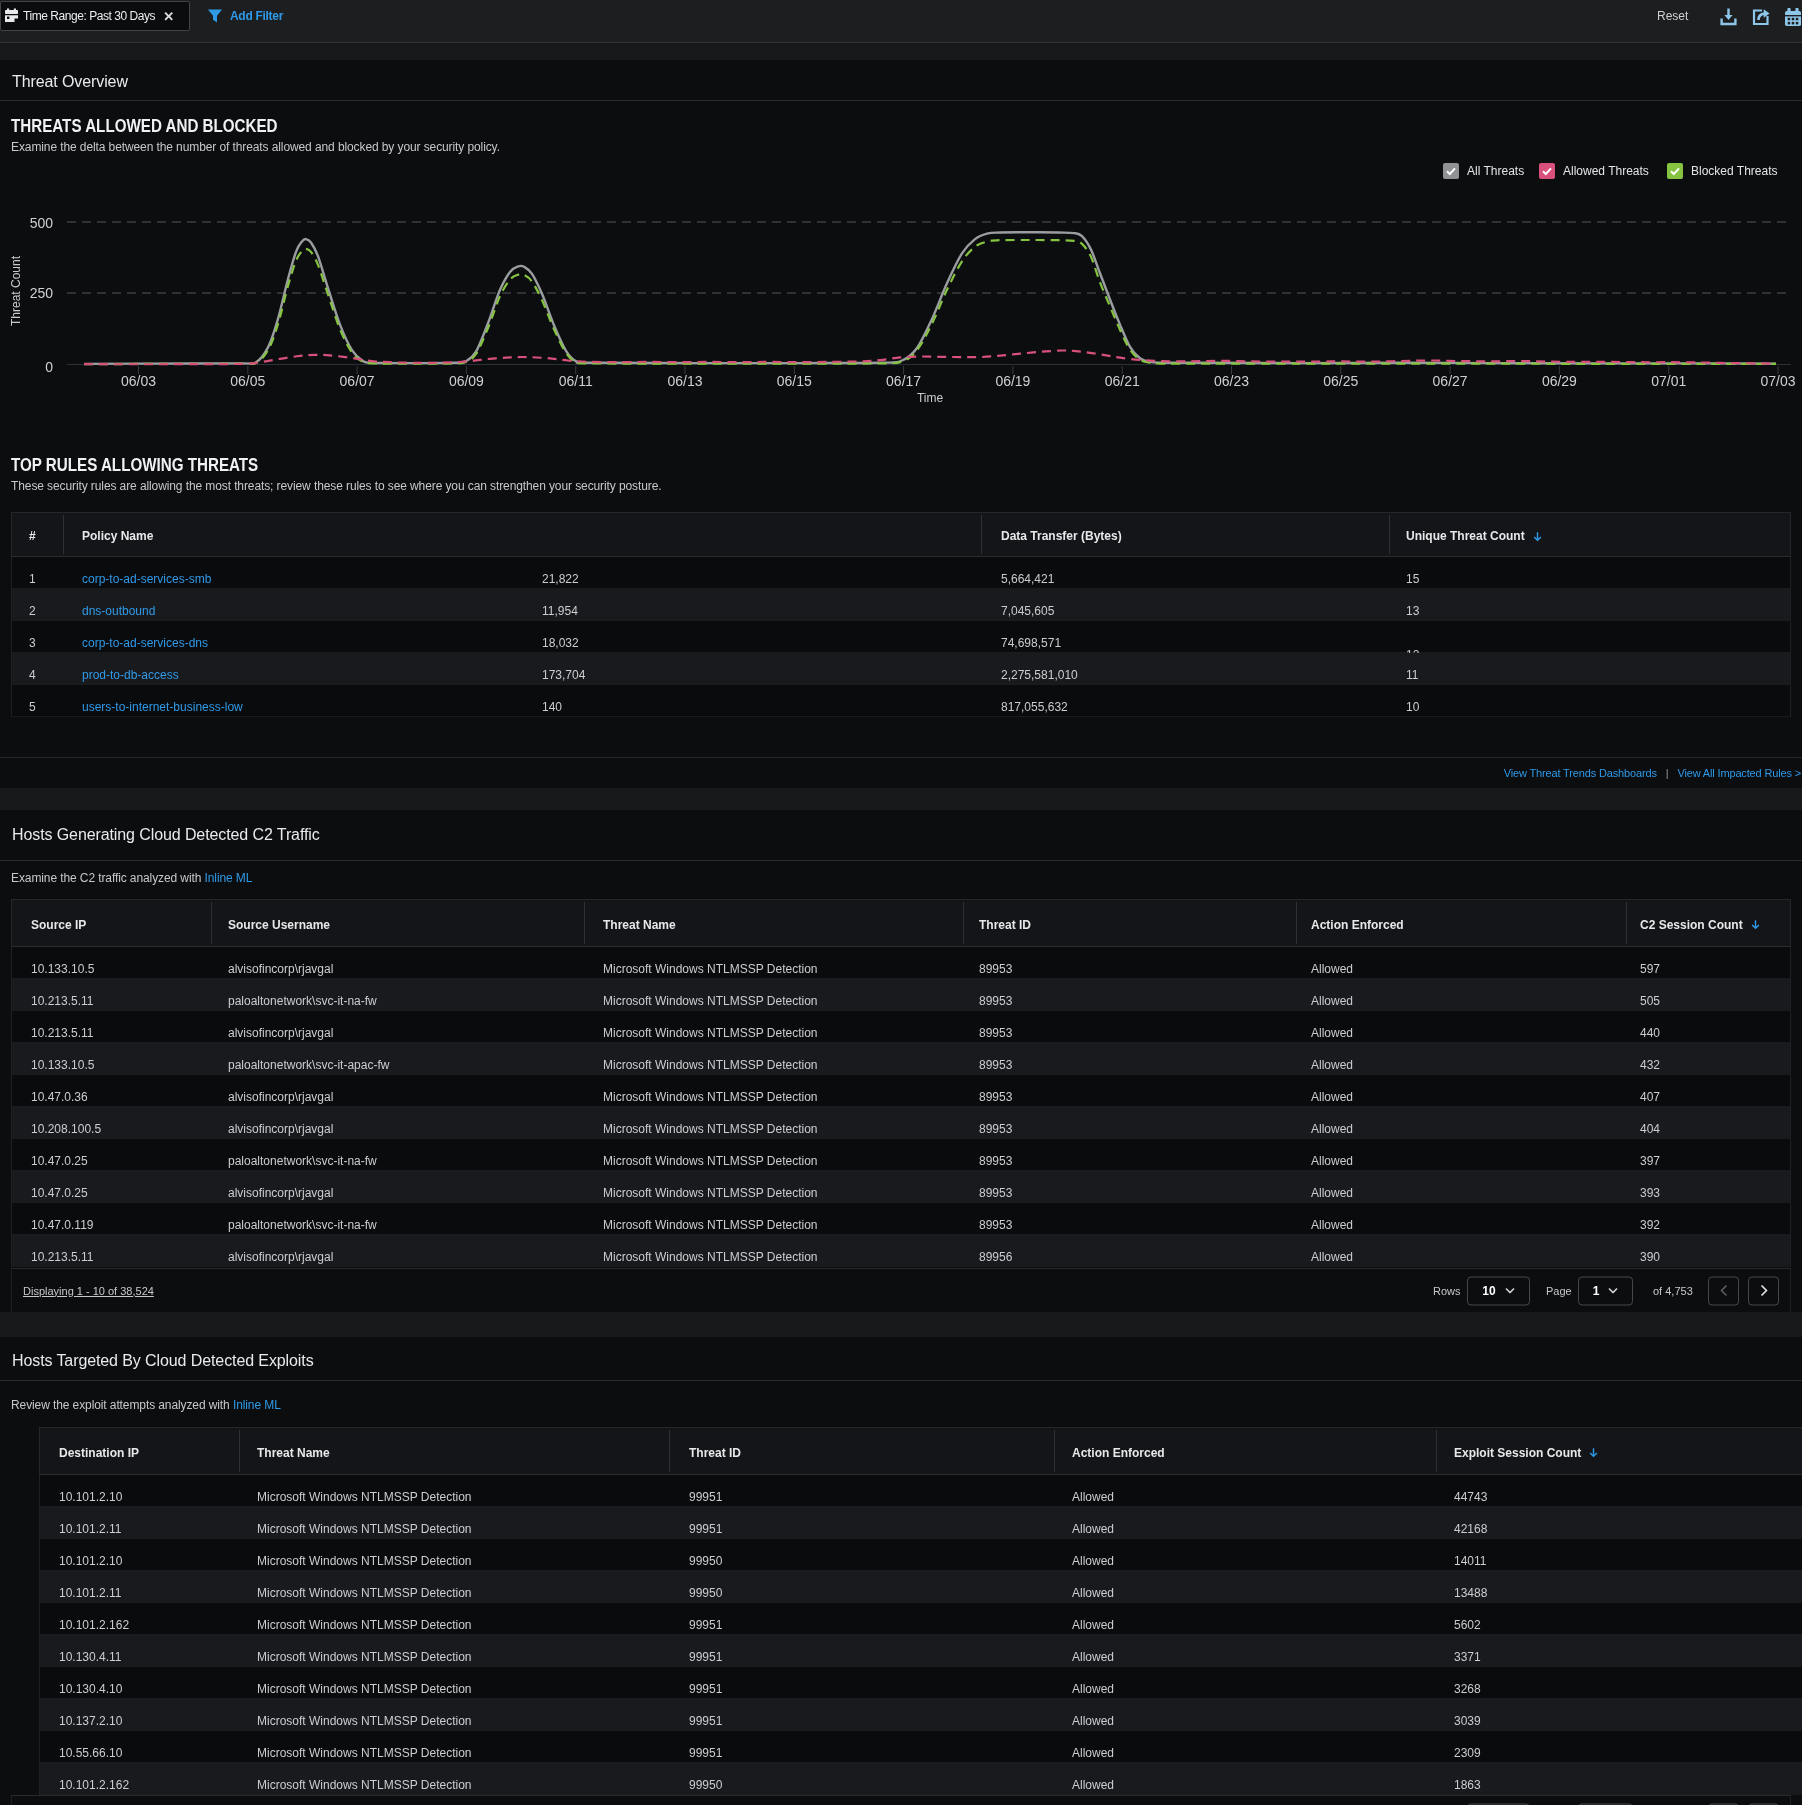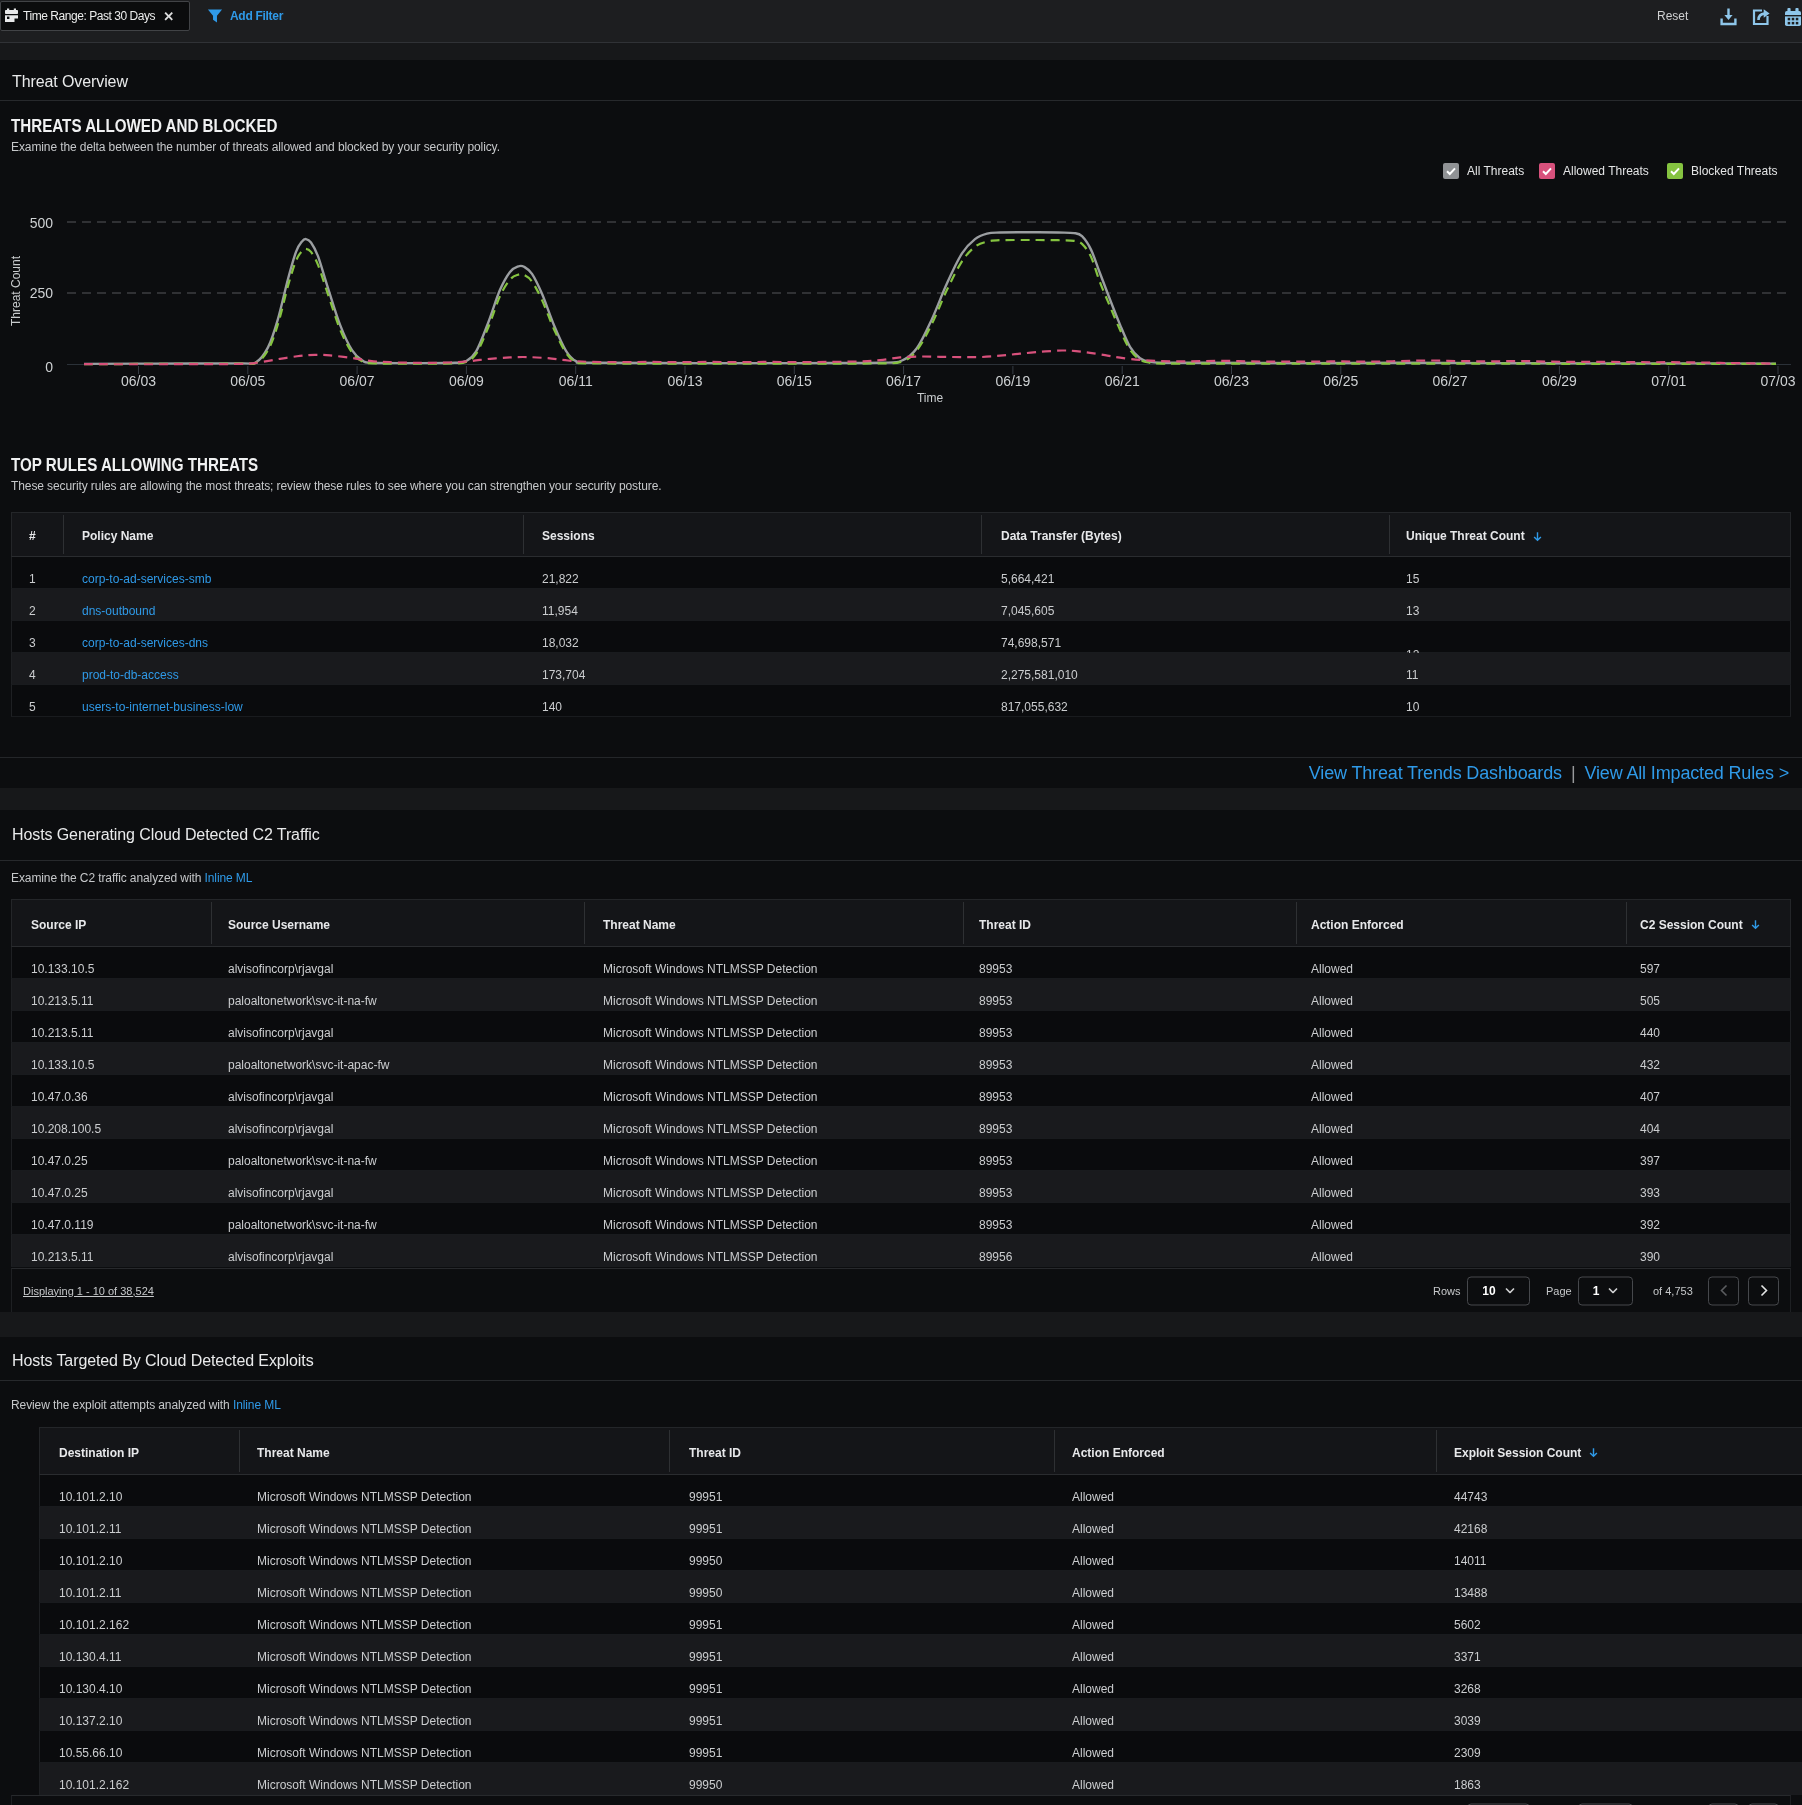--- a/index.html
+++ b/index.html
@@ -25,21 +25,21 @@
 .chart{position:absolute;left:0;top:0;}
 .tbl{position:absolute;}
 .thead{position:relative;width:100%;background:#141518;border-top:1px solid #242629;border-bottom:1px solid #2a2c2f;border-left:1px solid #242629;border-right:1px solid #242629;}
 .th{position:absolute;top:0;height:100%;display:flex;align-items:center;padding-top:3px;font-weight:bold;font-size:12px;color:#e7e8ea;}
 .sarr{margin-left:7px;display:inline-flex;}
 .vsep{position:absolute;left:0;top:2px;bottom:2px;width:1px;background:#2e3033;}
 .tr{position:relative;width:100%;border-bottom:1px solid #191b1e;border-left:1px solid #1e2023;border-right:1px solid #1e2023;background:#0a0b0d;}
 .tr.even{background:#191a1d;}
 .td{position:absolute;top:0;height:100%;display:flex;align-items:center;padding-top:12px;font-size:12px;color:#cbcdcf;white-space:nowrap;overflow:hidden;}
 .lnk{color:#2f9ae8;}
-.linksrow{position:absolute;left:0;width:1802px;border-top:1px solid #242629;font-size:18px;letter-spacing:-0.15px;color:#2f9ae8;display:flex;align-items:center;justify-content:flex-end;padding-right:13px;}
+.linksrow{position:absolute;left:0;width:1802px;border-top:1px solid #242629;font-size:11px;letter-spacing:-0.15px;color:#2f9ae8;display:flex;align-items:center;justify-content:flex-end;padding-right:1px;}
 .linksrow .sep{color:#97999b;margin:0 9px;}
 .pgbar{position:absolute;left:11px;width:1780px;border-top:1px solid #27292c;border-left:1px solid #1e2023;border-right:1px solid #1e2023;}
 .pgtext{position:absolute;left:11px;top:0;height:100%;display:flex;align-items:center;font-size:11px;color:#c6c8ca;text-decoration:underline;}
 .pglbl{position:absolute;top:50%;transform:translateY(-50%);font-size:11px;color:#c6c8ca;}
 .pgbox{position:absolute;top:50%;transform:translateY(-50%);height:29px;border:1px solid #46484c;border-radius:4px;display:inline-flex;align-items:center;justify-content:center;font-size:12px;color:#fff;}
 .pgbox b{margin-right:9px;}
 .pgbtn{position:absolute;top:50%;transform:translateY(-50%);width:31px;height:29px;border:1px solid #46484c;border-radius:4px;display:inline-flex;align-items:center;justify-content:center;}
 </style></head>
 <body>
 <div class="topbar">
@@ -157,21 +157,20 @@
 <path d="M84.0,363.9 C95.0,363.9 124.0,363.7 150.0,363.6 C176.0,363.5 222.3,363.6 240.0,363.4 C257.7,363.1 251.3,364.9 256.0,362.2 C260.7,359.6 264.3,354.6 268.0,347.4 C271.7,340.2 274.7,330.3 278.0,318.9 C281.3,307.5 285.0,290.2 288.0,279.0 C291.0,267.8 293.7,258.2 296.0,251.9 C298.3,245.7 300.3,243.5 302.0,241.4 C303.7,239.2 304.5,238.9 306.0,239.1 C307.5,239.3 309.0,239.7 311.0,242.5 C313.0,245.4 315.2,248.6 318.0,256.2 C320.8,263.8 324.3,276.7 328.0,288.1 C331.7,299.5 336.0,314.2 340.0,324.6 C344.0,335.0 348.3,344.3 352.0,350.2 C355.7,356.2 358.7,358.1 362.0,360.2 C365.3,362.3 362.3,362.3 372.0,362.8 C381.7,363.3 406.2,363.1 420.0,363.1 C433.8,363.1 447.3,363.1 455.0,362.8 C462.7,362.5 462.5,362.9 466.0,361.1 C469.5,359.2 472.3,358.0 476.0,351.7 C479.7,345.4 484.0,333.5 488.0,323.2 C492.0,312.9 496.3,298.4 500.0,289.8 C503.7,281.3 507.0,275.8 510.0,271.9 C513.0,268.0 515.7,267.3 518.0,266.5 C520.3,265.6 521.7,265.5 524.0,266.7 C526.3,268.0 529.0,269.4 532.0,273.9 C535.0,278.4 538.3,285.3 542.0,293.8 C545.7,302.4 550.0,315.7 554.0,325.2 C558.0,334.7 562.3,344.8 566.0,350.8 C569.7,356.8 572.0,359.1 576.0,361.1 C580.0,363.1 569.3,362.5 590.0,362.8 C610.7,363.1 665.0,363.0 700.0,363.1 C735.0,363.1 770.0,363.1 800.0,363.1 C830.0,363.0 863.0,363.2 880.0,362.8 C897.0,362.4 895.8,363.0 902.0,360.5 C908.2,358.0 912.0,354.9 917.0,348.0 C922.0,341.0 927.0,329.7 932.0,318.9 C937.0,308.1 942.0,294.2 947.0,283.3 C952.0,272.3 957.3,260.7 962.0,253.4 C966.7,246.0 970.8,242.4 975.0,239.1 C979.2,235.8 982.8,234.8 987.0,233.7 C991.2,232.6 992.8,232.8 1000.0,232.5 C1007.2,232.3 1020.3,232.3 1030.0,232.3 C1039.7,232.3 1050.7,232.4 1058.0,232.5 C1065.3,232.7 1070.0,232.5 1074.0,233.1 C1078.0,233.7 1079.2,233.5 1082.0,236.2 C1084.8,239.0 1088.0,243.5 1091.0,249.6 C1094.0,255.8 1096.8,265.0 1100.0,273.3 C1103.2,281.6 1106.7,291.0 1110.0,299.5 C1113.3,308.1 1116.7,316.7 1120.0,324.6 C1123.3,332.5 1126.7,341.2 1130.0,346.8 C1133.3,352.4 1136.7,355.7 1140.0,358.2 C1143.3,360.7 1146.3,361.2 1150.0,361.9 C1153.7,362.7 1153.7,362.6 1162.0,362.8 C1170.3,362.9 1177.0,362.7 1200.0,362.8 C1223.0,362.8 1266.7,363.1 1300.0,363.1 C1333.3,363.1 1366.7,362.8 1400.0,362.8 C1433.3,362.8 1466.7,363.0 1500.0,363.1 C1533.3,363.2 1566.7,363.3 1600.0,363.4 C1633.3,363.4 1670.7,363.3 1700.0,363.4 C1729.3,363.4 1763.3,363.6 1776.0,363.6" fill="none" stroke="#9b9ea1" stroke-width="2.4"></path>
 <path d="M84.0,364.2 C95.0,364.2 124.0,364.0 150.0,363.9 C176.0,363.8 222.3,363.8 240.0,363.6 C257.7,363.5 251.3,365.0 256.0,362.8 C260.7,360.6 264.3,356.7 268.0,350.2 C271.7,343.8 274.7,334.8 278.0,324.0 C281.3,313.3 285.0,296.4 288.0,285.8 C291.0,275.3 293.7,266.6 296.0,260.8 C298.3,255.0 300.3,253.1 302.0,251.1 C303.7,249.1 304.5,248.6 306.0,248.8 C307.5,248.9 309.0,249.3 311.0,251.9 C313.0,254.6 315.2,257.7 318.0,264.8 C320.8,271.8 324.3,283.7 328.0,294.4 C331.7,305.1 336.0,319.5 340.0,329.2 C344.0,338.9 348.3,347.2 352.0,352.5 C355.7,357.9 358.7,359.6 362.0,361.4 C365.3,363.2 362.3,363.0 372.0,363.4 C381.7,363.7 406.2,363.6 420.0,363.6 C433.8,363.6 447.3,363.6 455.0,363.4 C462.7,363.1 462.5,363.5 466.0,361.9 C469.5,360.4 472.3,359.6 476.0,354.0 C479.7,348.3 484.0,337.7 488.0,328.0 C492.0,318.4 496.3,304.2 500.0,296.1 C503.7,288.0 507.0,283.1 510.0,279.6 C513.0,276.0 515.7,275.5 518.0,274.7 C520.3,274.0 521.7,273.9 524.0,275.0 C526.3,276.1 529.0,277.4 532.0,281.6 C535.0,285.7 538.3,292.2 542.0,300.1 C545.7,308.0 550.0,320.4 554.0,329.2 C558.0,337.9 562.3,347.4 566.0,352.8 C569.7,358.3 572.0,360.2 576.0,361.9 C580.0,363.7 569.3,363.1 590.0,363.4 C610.7,363.6 665.0,363.6 700.0,363.6 C735.0,363.7 770.0,363.7 800.0,363.6 C830.0,363.6 863.0,363.7 880.0,363.4 C897.0,363.0 895.8,363.8 902.0,361.6 C908.2,359.5 912.0,356.6 917.0,350.2 C922.0,343.9 927.0,333.8 932.0,323.7 C937.0,313.7 942.0,300.2 947.0,289.8 C952.0,279.4 957.3,268.5 962.0,261.3 C966.7,254.2 970.8,250.1 975.0,246.8 C979.2,243.5 982.8,242.8 987.0,241.7 C991.2,240.6 992.8,240.5 1000.0,240.2 C1007.2,240.0 1020.3,240.0 1030.0,240.0 C1039.7,240.0 1050.7,240.1 1058.0,240.2 C1065.3,240.4 1070.0,240.2 1074.0,240.8 C1078.0,241.4 1079.2,241.3 1082.0,243.9 C1084.8,246.6 1088.0,250.4 1091.0,256.8 C1094.0,263.2 1096.8,274.2 1100.0,282.4 C1103.2,290.7 1106.7,298.5 1110.0,306.4 C1113.3,314.2 1116.7,322.5 1120.0,329.7 C1123.3,337.0 1126.7,344.7 1130.0,349.7 C1133.3,354.7 1136.7,357.5 1140.0,359.7 C1143.3,361.8 1146.3,362.1 1150.0,362.8 C1153.7,363.5 1153.7,363.5 1162.0,363.6 C1170.3,363.8 1177.0,363.6 1200.0,363.6 C1223.0,363.6 1266.7,363.6 1300.0,363.6 C1333.3,363.6 1366.7,363.6 1400.0,363.6 C1433.3,363.6 1466.7,363.6 1500.0,363.6 C1533.3,363.7 1566.7,363.9 1600.0,363.9 C1633.3,364.0 1670.7,363.9 1700.0,363.9 C1729.3,363.9 1763.3,363.9 1776.0,363.9" fill="none" stroke="#85c340" stroke-width="2.2" stroke-dasharray="9 6"></path>
 <path d="M84.0,364.2 C98.3,364.2 144.0,364.3 170.0,364.2 C196.0,364.2 225.0,364.3 240.0,363.9 C255.0,363.6 253.3,363.1 260.0,362.2 C266.7,361.4 273.3,359.8 280.0,358.8 C286.7,357.8 294.2,356.6 300.0,355.9 C305.8,355.3 310.0,354.9 315.0,354.8 C320.0,354.7 324.2,354.9 330.0,355.4 C335.8,355.9 343.3,356.8 350.0,357.7 C356.7,358.6 363.3,360.0 370.0,360.8 C376.7,361.6 381.7,361.9 390.0,362.2 C398.3,362.6 410.0,362.7 420.0,362.8 C430.0,362.8 441.7,362.8 450.0,362.5 C458.3,362.2 463.3,361.7 470.0,361.1 C476.7,360.5 483.3,359.4 490.0,358.8 C496.7,358.2 503.7,357.7 510.0,357.4 C516.3,357.1 521.7,356.9 528.0,357.1 C534.3,357.2 541.3,357.7 548.0,358.2 C554.7,358.8 561.0,359.9 568.0,360.5 C575.0,361.1 581.3,361.6 590.0,361.9 C598.7,362.2 610.0,362.2 620.0,362.2 C630.0,362.2 640.0,361.9 650.0,361.9 C660.0,361.9 670.0,362.2 680.0,362.2 C690.0,362.2 700.0,361.9 710.0,361.9 C720.0,361.9 730.0,362.2 740.0,362.2 C750.0,362.2 760.0,361.9 770.0,361.9 C780.0,361.9 790.0,362.2 800.0,362.2 C810.0,362.2 820.0,362.1 830.0,361.9 C840.0,361.8 851.7,361.6 860.0,361.4 C868.3,361.1 873.3,360.9 880.0,360.2 C886.7,359.6 893.3,358.0 900.0,357.4 C906.7,356.8 913.3,356.6 920.0,356.5 C926.7,356.4 933.3,356.7 940.0,356.8 C946.7,356.9 953.3,357.0 960.0,357.1 C966.7,357.1 973.3,357.3 980.0,357.1 C986.7,356.9 993.3,356.2 1000.0,355.7 C1006.7,355.1 1013.0,354.3 1020.0,353.7 C1027.0,353.0 1035.0,352.2 1042.0,351.7 C1049.0,351.2 1056.3,350.6 1062.0,350.5 C1067.7,350.4 1071.3,350.7 1076.0,351.1 C1080.7,351.5 1085.2,352.1 1090.0,352.8 C1094.8,353.5 1100.0,354.3 1105.0,355.1 C1110.0,355.9 1114.2,356.9 1120.0,357.7 C1125.8,358.5 1133.3,359.4 1140.0,359.9 C1146.7,360.5 1151.7,360.8 1160.0,361.1 C1168.3,361.3 1180.0,361.4 1190.0,361.4 C1200.0,361.3 1210.0,360.8 1220.0,360.8 C1230.0,360.8 1240.0,361.2 1250.0,361.4 C1260.0,361.5 1270.0,361.6 1280.0,361.6 C1290.0,361.7 1300.0,361.7 1310.0,361.6 C1320.0,361.6 1330.0,361.4 1340.0,361.4 C1350.0,361.4 1360.0,361.7 1370.0,361.6 C1380.0,361.6 1390.0,361.3 1400.0,361.1 C1410.0,360.9 1420.0,360.5 1430.0,360.5 C1440.0,360.5 1450.0,360.9 1460.0,361.1 C1470.0,361.2 1480.0,361.4 1490.0,361.4 C1500.0,361.4 1510.0,361.0 1520.0,361.1 C1530.0,361.1 1540.0,361.5 1550.0,361.6 C1560.0,361.8 1570.0,361.9 1580.0,361.9 C1590.0,362.0 1600.0,361.9 1610.0,361.9 C1620.0,362.0 1630.0,362.2 1640.0,362.2 C1650.0,362.3 1660.0,362.2 1670.0,362.2 C1680.0,362.3 1690.0,362.4 1700.0,362.5 C1710.0,362.6 1720.0,362.9 1730.0,363.1 C1740.0,363.2 1752.3,363.3 1760.0,363.4 C1767.7,363.5 1773.3,363.6 1776.0,363.6" fill="none" stroke="#d8517c" stroke-width="2.2" stroke-dasharray="9 6"></path>
 </svg>
 <div class="abs sect" style="top:453.5px;">TOP RULES ALLOWING THREATS</div>
 <div class="abs ssub" style="top:480px;">These security rules are allowing the most threats; review these rules to see where you can strengthen your security posture.</div>
 <div class="tbl" style="left:11px;top:512px;width:1780px;">
 <div class="thead" style="height:45px;">
 <div class="th" style="left:0px;width:51px;padding-left:17px;">#</div>
 <div class="th" style="left:51px;width:460px;padding-left:19px;"><span class="vsep"></span>Policy Name</div>
-<div class="th" style="left:511px;width:458px;padding-left:19px;"><span class="vsep"></span>Sessions</div>
 <div class="th" style="left:1377px;width:403px;padding-left:17px;"><span class="vsep"></span>Unique Threat Count<span class="sarr">
           <svg width="11" height="11" viewBox="0 0 13 13">
             <g stroke="#2f9ae8" stroke-width="1.7" fill="none">
               <path d="M6.5 1.5 V10.5"></path>
               <path d="M2.5 7 L6.5 11 L10.5 7"></path>
             </g>
           </svg>
         </span></div>
 <div class="th" style="left:969px;width:408px;padding-left:20px;"><span class="vsep"></span>Data Transfer (Bytes)</div>
 </div>

